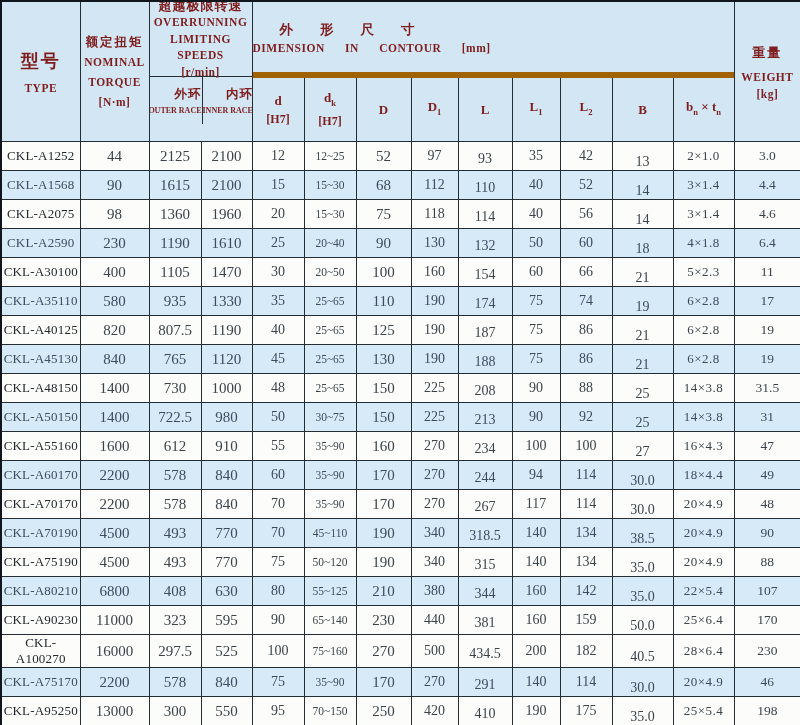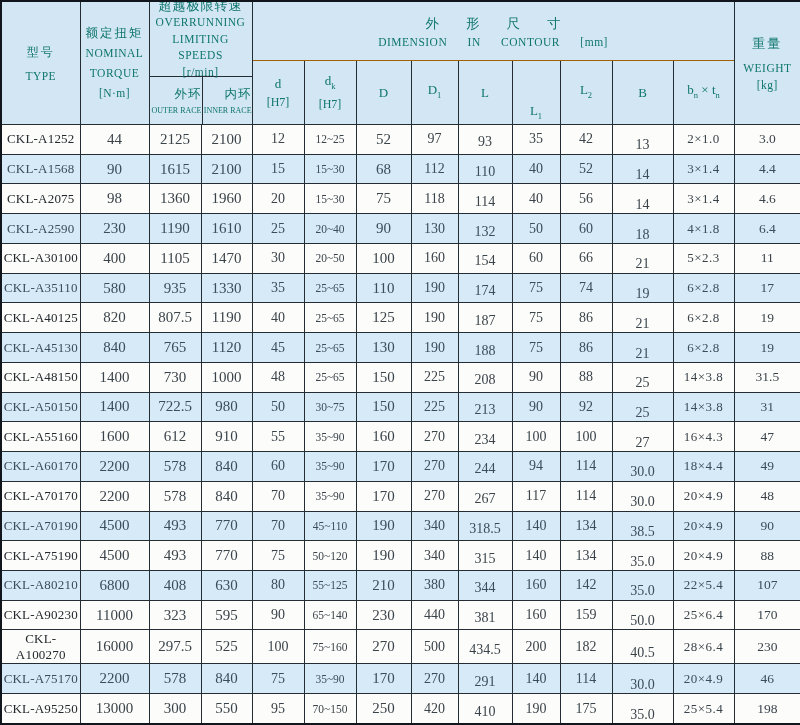--- a/index.html
+++ b/index.html
@@ -16,56 +16,56 @@
   }
   th,td{
     border:1px solid #252d34;
     padding:0;margin:0;
     text-align:center;vertical-align:middle;
     overflow:hidden;
   }
   thead tr{height:122px;}
   thead th{
     background:#d2e6f3;
-    font-weight:normal;color:#0f766e;
+    font-weight:bold;color:#7f1d1d;
     vertical-align:top;
     margin-top:40px;
   }
   .th-flex{height:100%;display:flex;flex-direction:column;align-items:center;justify-content:center;}
-  .zh-lg{font-size:12px;letter-spacing:2px;}
+  .zh-lg{font-size:18px;letter-spacing:2px;}
   .en-md{font-size:11.5px;letter-spacing:0.5px;}
   .gap8{margin-top:9px;}
   .gap4{margin-top:5px;}
   .lh20{line-height:20px;}
   
   .sp-top{height:75px;box-sizing:border-box;border-bottom:1px solid #252d34;
     display:flex;flex-direction:column;align-items:center;justify-content:center;line-height:16.5px;}
   .sp-top .zh-lg{letter-spacing:1px;}
   .sp-bottom{height:47px;display:flex;}
   .race{width:52px;box-sizing:border-box;display:flex;flex-direction:column;align-items:flex-end;justify-content:center;}
   .race.inner{width:auto;flex:1;border-left:1px solid #252d34;}
   .race .zh-sm{font-size:12.5px;letter-spacing:1px;}
   .race .en-xs{font-size:8px;letter-spacing:0;margin-top:3px;white-space:nowrap;}
   
-  .dim-top{height:59px;box-sizing:border-box;border-bottom:1px solid #a16207;
-    display:flex;flex-direction:column;align-items:center;justify-content:center;}
+  .dim-top{height:76px;box-sizing:border-box;border-bottom:6px solid #a16207;
+    display:flex;flex-direction:column;align-items:flex-start;justify-content:center;}
   .dim-zh{font-size:13.5px;letter-spacing:27px;margin-left:27px;white-space:nowrap;}
   .dim-en{font-size:11.5px;word-spacing:17px;margin-top:3px;letter-spacing:0.5px;}
   .dim-cols{height:63px;display:flex;}
   .dim-cols>div{
     box-sizing:border-box;border-right:1px solid #252d34;
     display:flex;flex-direction:column;align-items:center;justify-content:center;
     font-size:13px;line-height:15px;
   }
   .dim-cols>div:nth-child(1){width:52px;}
   .dim-cols>div:nth-child(2){width:52px;}
   .dim-cols>div:nth-child(3){width:55px;}
   .dim-cols>div:nth-child(4){width:47px;}
   .dim-cols>div:nth-child(5){width:54px;}
-  .dim-cols>div:nth-child(6){width:48px;justify-content:flex-end;}
+  .dim-cols>div:nth-child(6){width:48px;}
   .dim-cols>div:nth-child(7){width:52px;}
   .dim-cols>div:nth-child(8){width:61px;}
   .dim-cols>div:nth-child(9){width:61px;border-right:none;flex:1;}
   .dim-line{white-space:nowrap;}
   .dim-line+.dim-line{margin-top:4px;font-size:12px;}
   .dim-line sub{font-size:8.5px;}
   
   tbody tr{height:28.7px;}
   tbody td{color:#3b434a;font-size:15px;background:#fcfdfb;}
   tbody tr.row-blue td{background:#d7eaf7;color:#3b4c5c;}

